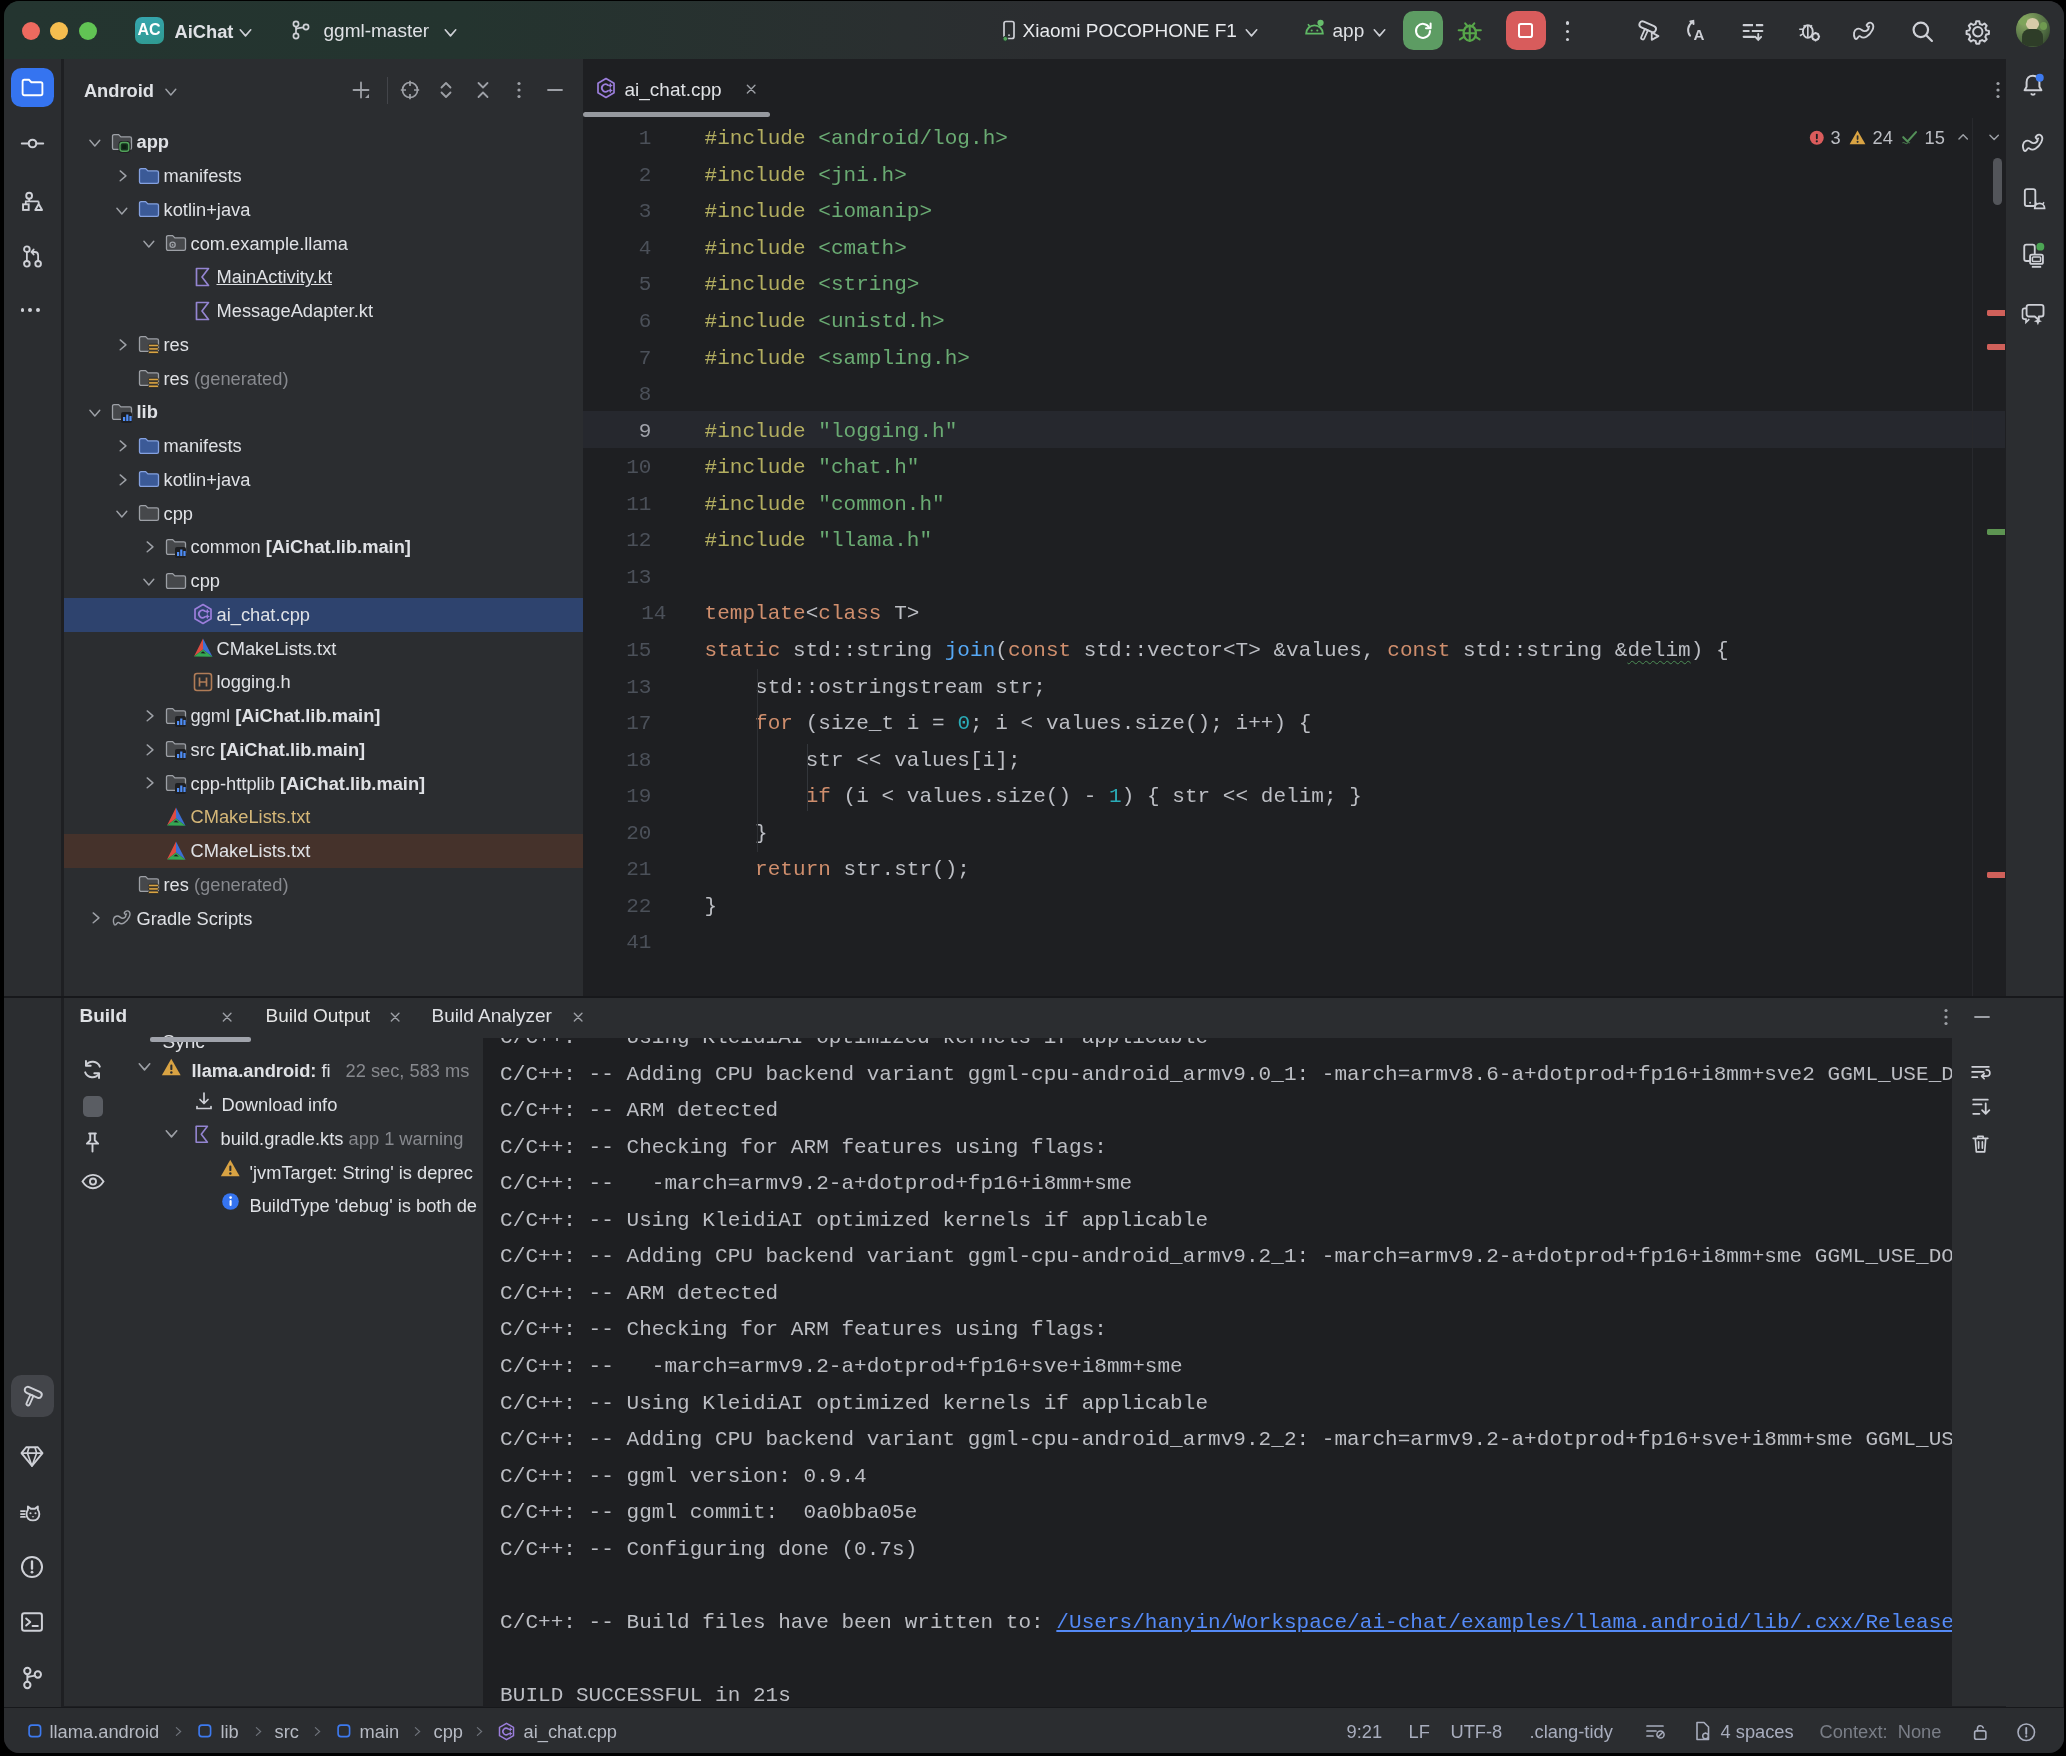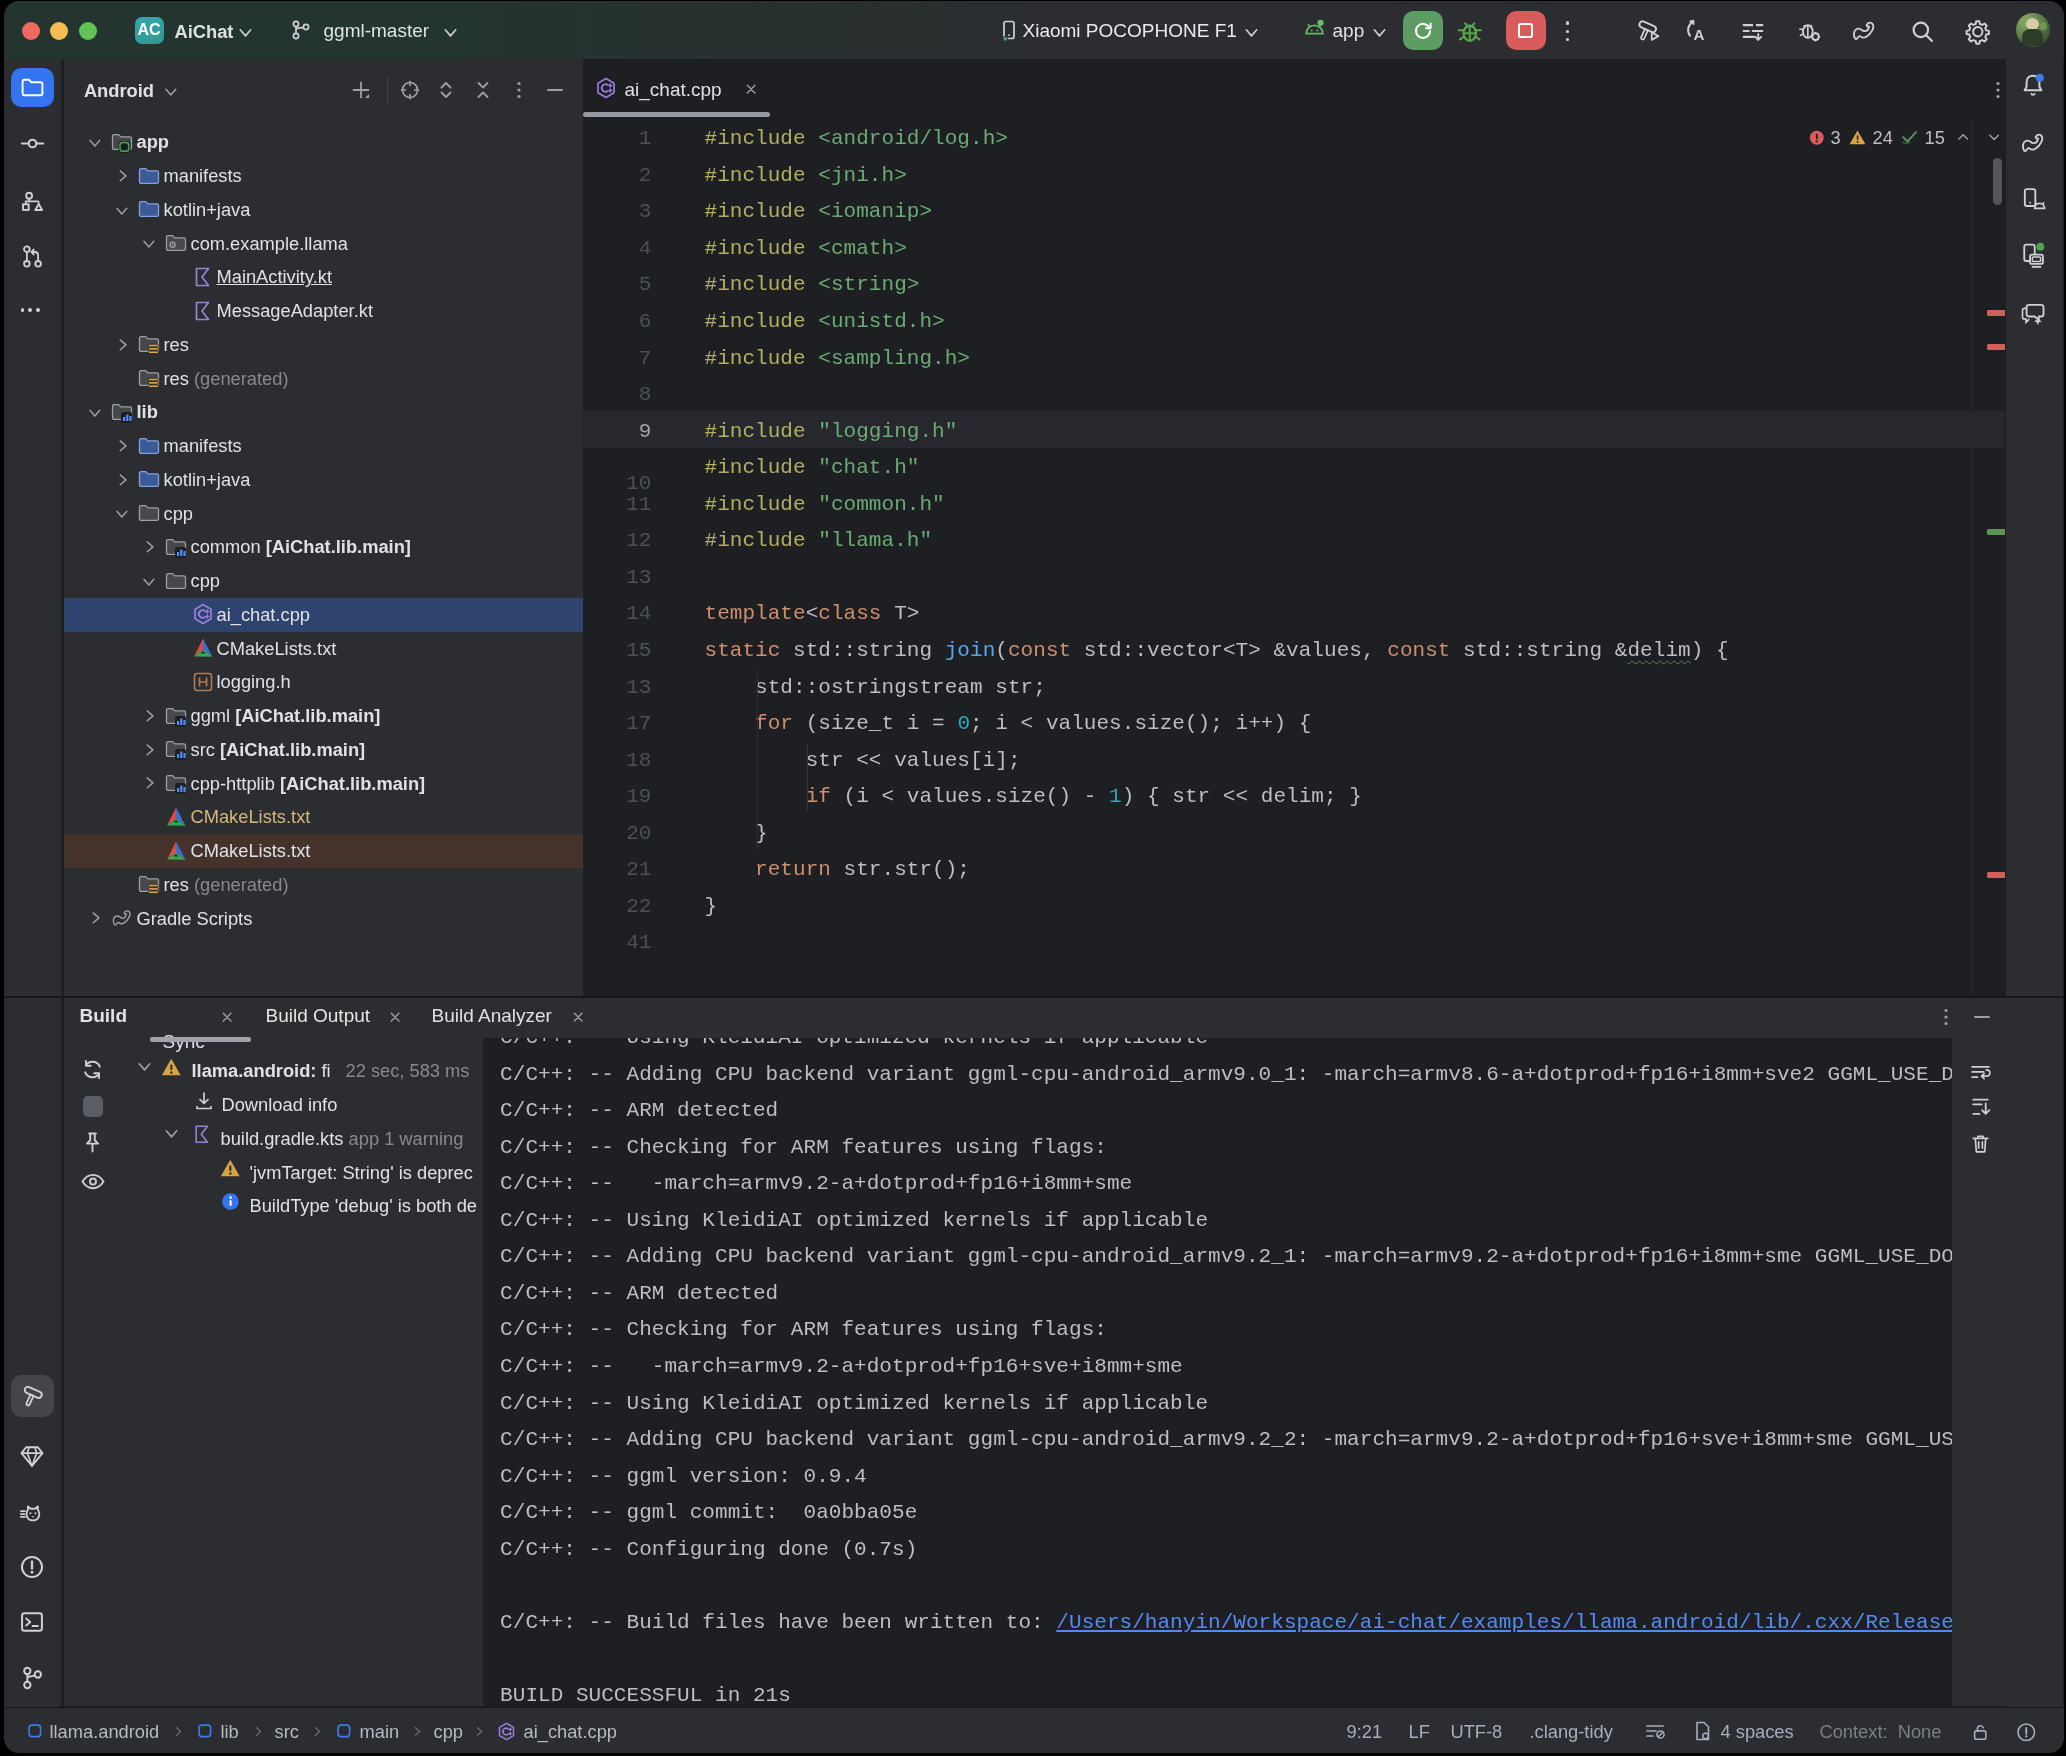--- a/index.html
+++ b/index.html
@@ -591,25 +591,25 @@
 <div class="abs" style="left:1389px;top:59px;width:1.4px;height:879px;background:#28292d;"></div>
 <div class="mono abs" style="left:0;top:61px;width:69px;text-align:right;color:#4b5059;">1</div>
 <div class="mono abs" style="left:0;top:98px;width:69px;text-align:right;color:#4b5059;">2</div>
 <div class="mono abs" style="left:0;top:134px;width:69px;text-align:right;color:#4b5059;">3</div>
 <div class="mono abs" style="left:0;top:171px;width:69px;text-align:right;color:#4b5059;">4</div>
 <div class="mono abs" style="left:0;top:207px;width:69px;text-align:right;color:#4b5059;">5</div>
 <div class="mono abs" style="left:0;top:244px;width:69px;text-align:right;color:#4b5059;">6</div>
 <div class="mono abs" style="left:0;top:281px;width:69px;text-align:right;color:#4b5059;">7</div>
 <div class="mono abs" style="left:0;top:317px;width:69px;text-align:right;color:#4b5059;">8</div>
 <div class="mono abs" style="left:0;top:354px;width:69px;text-align:right;color:#a1a3ab;">9</div>
-<div class="mono abs" style="left:0;top:390px;width:69px;text-align:right;color:#4b5059;margin-top:16px;">10</div>
+<div class="mono abs" style="left:0;top:390px;width:69px;text-align:right;color:#4b5059;">10</div>
 <div class="mono abs" style="left:0;top:427px;width:69px;text-align:right;color:#4b5059;">11</div>
 <div class="mono abs" style="left:0;top:463px;width:69px;text-align:right;color:#4b5059;">12</div>
 <div class="mono abs" style="left:0;top:500px;width:69px;text-align:right;color:#4b5059;">13</div>
-<div class="mono abs" style="left:0;top:536px;width:69px;text-align:right;color:#4b5059;">14</div>
+<div class="mono abs" style="left:15px;top:536px;width:69px;text-align:right;color:#4b5059;">14</div>
 <div class="mono abs" style="left:0;top:573px;width:69px;text-align:right;color:#4b5059;">15</div>
 <div class="mono abs" style="left:0;top:610px;width:69px;text-align:right;color:#4b5059;">13</div>
 <div class="mono abs" style="left:0;top:646px;width:69px;text-align:right;color:#4b5059;">17</div>
 <div class="mono abs" style="left:0;top:683px;width:69px;text-align:right;color:#4b5059;">18</div>
 <div class="mono abs" style="left:0;top:719px;width:69px;text-align:right;color:#4b5059;">19</div>
 <div class="mono abs" style="left:0;top:756px;width:69px;text-align:right;color:#4b5059;">20</div>
 <div class="mono abs" style="left:0;top:792px;width:69px;text-align:right;color:#4b5059;">21</div>
 <div class="mono abs" style="left:0;top:829px;width:69px;text-align:right;color:#4b5059;">22</div>
 <div class="mono abs" style="left:0;top:865px;width:69px;text-align:right;color:#4b5059;">41</div>
 <div class="mono abs" style="left:122px;top:61px;"><span class="o">#include</span> <span class="g">&lt;android/log.h&gt;</span></div>

